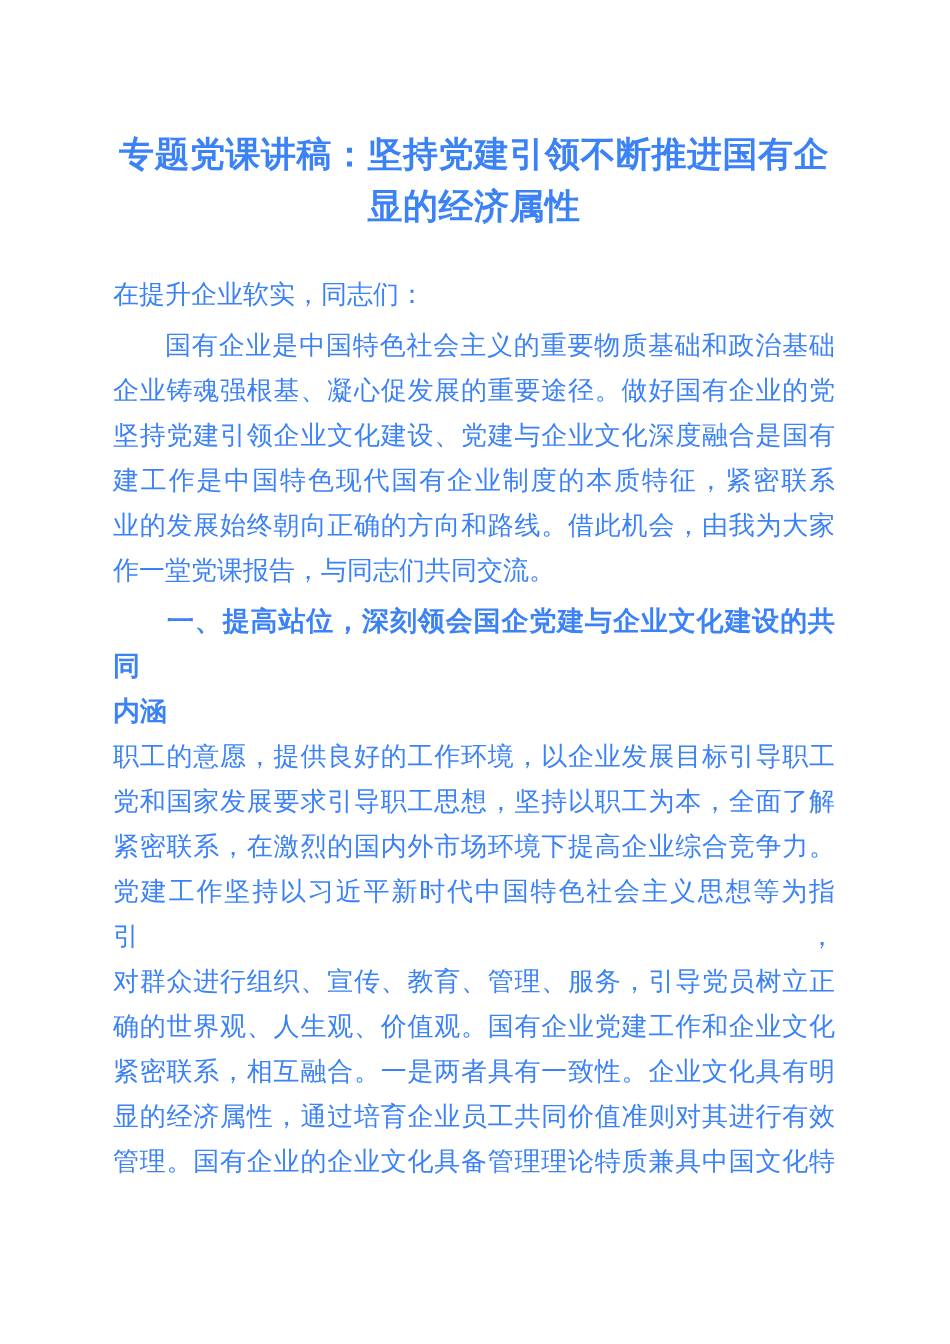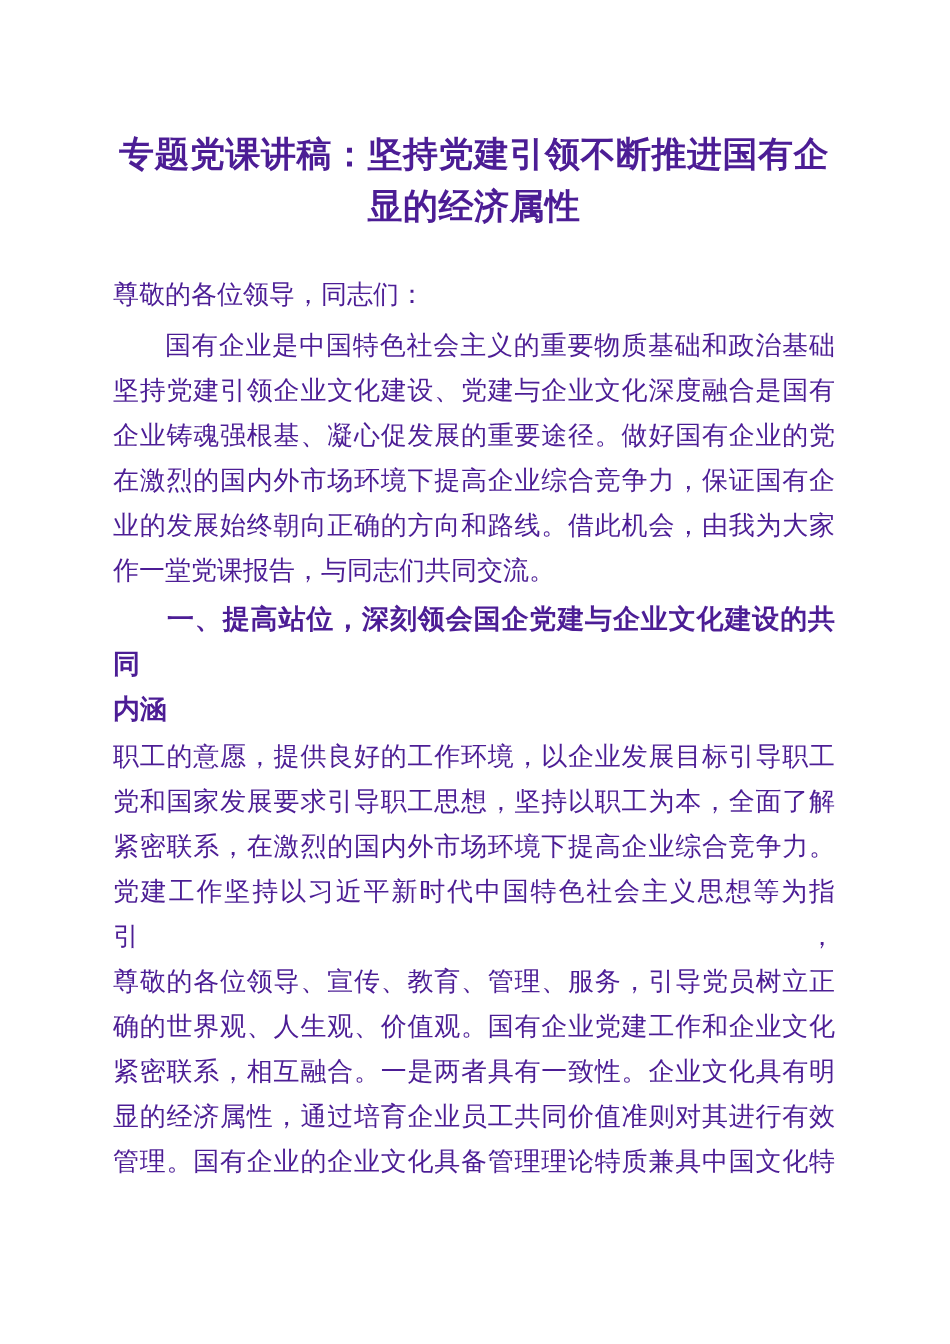--- a/index.html
+++ b/index.html
@@ -5,21 +5,21 @@
   html, body {
     margin: 0;
     padding: 0;
     background: #ffffff;
   }
   .page {
     position: relative;
     width: 950px;
     height: 1344px;
     background: #ffffff;
-    color: #4c1d95;
+    color: #3b82f6;
     overflow: hidden;
   }
   .content {
     margin-left: 113px;
     width: 722px;
   }
   .doc-title {
     margin: 128px 0 0 0;
     padding: 0;
     font-family: "DejaVu Serif", "Liberation Serif", serif;
@@ -49,56 +49,56 @@
   .line.fill {
     text-align: justify;
     text-justify: inter-character;
     text-align-last: justify;
   }
   .line.indent {
     text-indent: 2em;
     margin-top: 6px;
   }
   .block.heading .line {
-    font-family: Liberation Mono, monospace;
+    font-family: Liberation Sans, sans-serif;
     font-weight: bold;
     font-size: 27px;
   }
 </style>
 </head>
 <body>
 
 <div class="page">
   <div class="content">
     <h1 class="doc-title">
         <span class="title-line">专题党课讲稿：坚持党建引领不断推进国有企</span>
         <span class="title-line">显的经济属性</span>
       </h1>
     <section class="doc-body">
         <div class="block body">
-          <div class="line">尊敬的各位领导，同志们：</div>
+          <div class="line">在提升企业软实，同志们：</div>
         </div>
         <div class="block body">
           <div class="line fill indent">国有企业是中国特色社会主义的重要物质基础和政治基础</div>
+          <div class="line fill">企业铸魂强根基、凝心促发展的重要途径。做好国有企业的党</div>
           <div class="line fill">坚持党建引领企业文化建设、党建与企业文化深度融合是国有</div>
-          <div class="line fill">企业铸魂强根基、凝心促发展的重要途径。做好国有企业的党</div>
-          <div class="line fill">在激烈的国内外市场环境下提高企业综合竞争力，保证国有企</div>
+          <div class="line fill">建工作是中国特色现代国有企业制度的本质特征，紧密联系</div>
           <div class="line fill">业的发展始终朝向正确的方向和路线。借此机会，由我为大家</div>
           <div class="line">作一堂党课报告，与同志们共同交流。</div>
         </div>
         <div class="block heading">
           <div class="line fill indent">一、提高站位，深刻领会国企党建与企业文化建设的共同</div>
           <div class="line">内涵</div>
         </div>
         <div class="block body">
           <div class="line fill">职工的意愿，提供良好的工作环境，以企业发展目标引导职工</div>
           <div class="line fill">党和国家发展要求引导职工思想，坚持以职工为本，全面了解</div>
           <div class="line fill">紧密联系，在激烈的国内外市场环境下提高企业综合竞争力。</div>
           <div class="line fill">党建工作坚持以习近平新时代中国特色社会主义思想等为指引，</div>
-          <div class="line fill">尊敬的各位领导、宣传、教育、管理、服务，引导党员树立正</div>
+          <div class="line fill">对群众进行组织、宣传、教育、管理、服务，引导党员树立正</div>
           <div class="line fill">确的世界观、人生观、价值观。国有企业党建工作和企业文化</div>
           <div class="line fill">紧密联系，相互融合。一是两者具有一致性。企业文化具有明</div>
           <div class="line fill">显的经济属性，通过培育企业员工共同价值准则对其进行有效</div>
           <div class="line fill">管理。国有企业的企业文化具备管理理论特质兼具中国文化特</div>
         </div>
       </section>
   </div>
 </div>
 
 </body></html>

